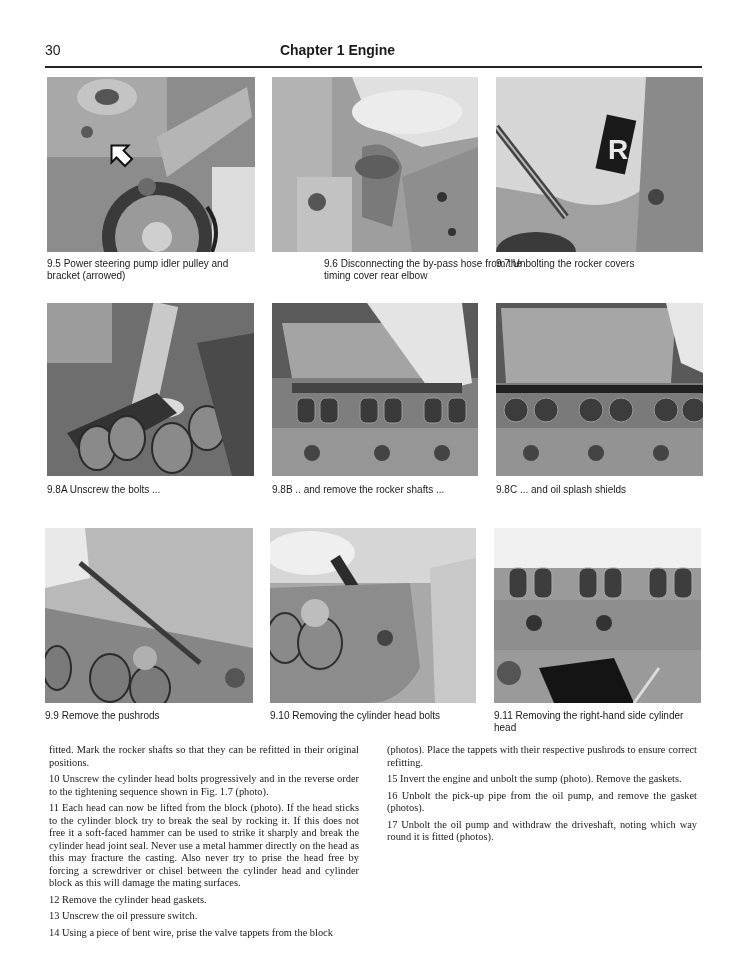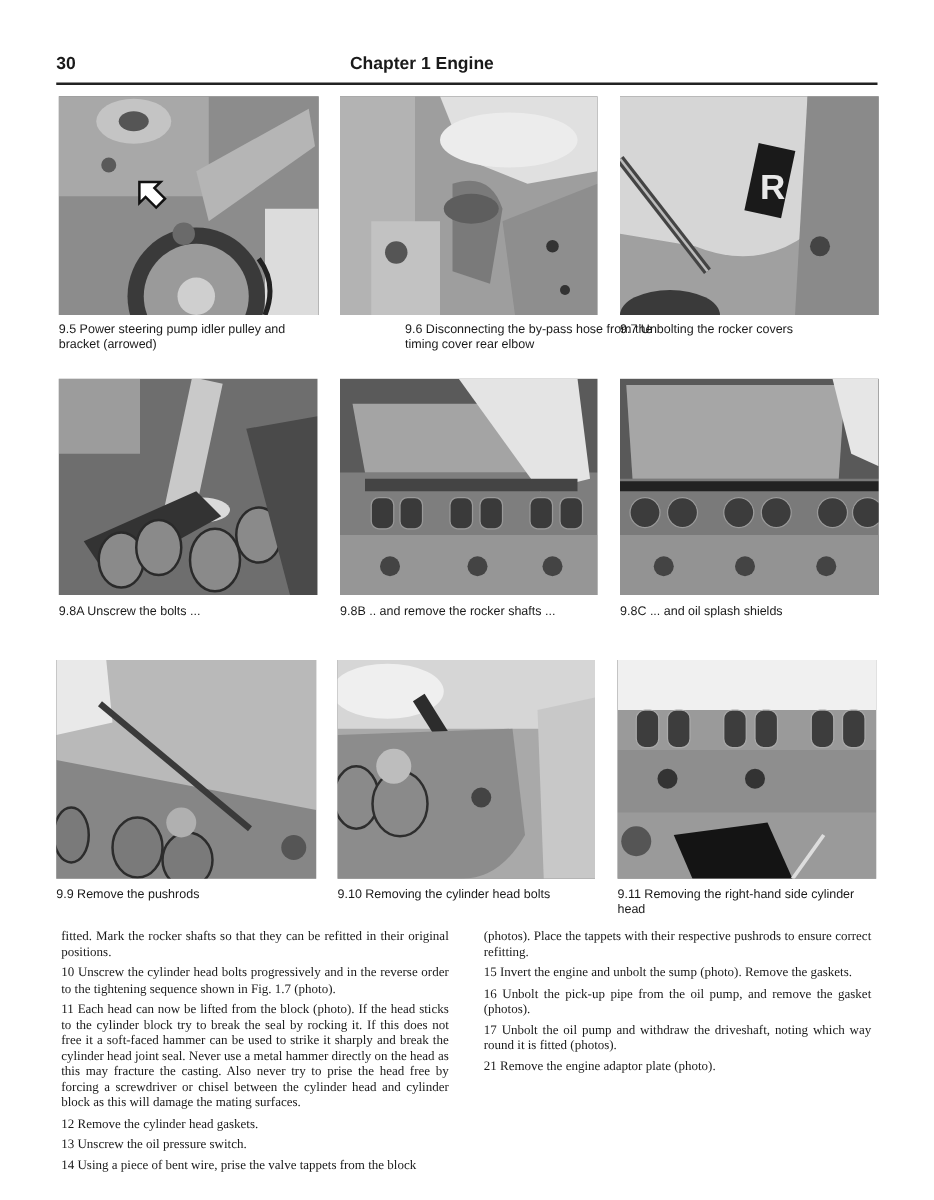--- a/index.html
+++ b/index.html
@@ -1,18 +1,18 @@
 <!DOCTYPE html>
 <html><head>
 <meta charset="utf-8">
 <style>
   html, body { margin: 0; padding: 0; background: #ffffff; }
   body { width: 747px; height: 960px; position: relative; overflow: hidden;
          font-family: "Liberation Sans", sans-serif; color: #1a1a1a; }
-  .page-number { position: absolute; left: 45px; top: 42px; font-size: 14px; font-weight: bold; }
+  .page-number { position: absolute; left: 45px; top: 42px; font-size: 14px; font-weight: normal; }
   .chapter-title { position: absolute; left: 0; width: 675px; top: 42px; text-align: center;
                    font-size: 14px; font-weight: bold; }
   .header-rule { position: absolute; left: 45px; top: 66px; width: 657px; height: 2px; background: #222; }
 
   .photo { position: absolute; overflow: hidden; background: #8a8a8a; }
   .photo svg { width: 100%; height: 100%; display: block; }
   .caption { position: absolute; font-size: 10px; line-height: 12px; color: #1a1a1a; }
 
   .body-col { position: absolute; top: 740px; font-size: 10.4px; line-height: 12.5px;
               text-align: justify; color: #1a1a1a; }
@@ -206,14 +206,13 @@
   <p>12  Remove the cylinder head gaskets.</p>
   <p>13  Unscrew the oil pressure switch.</p>
   <p>14  Using a piece of bent wire, prise the valve tappets from the block</p>
 </div>
 
 <div class="body-col" style="left:383px;width:318px;">
   <p>(photos). Place the tappets with their respective pushrods to ensure correct refitting.</p>
   <p>15 Invert the engine and unbolt the sump (photo). Remove the gaskets.</p>
   <p>16  Unbolt the pick-up pipe from the oil pump, and remove the gasket (photos).</p>
   <p>17  Unbolt the oil pump and withdraw the driveshaft, noting which way round it is fitted (photos).</p>
-  <p>21  Remove the engine adaptor plate (photo).</p>
 </div>
 
 </body></html>

